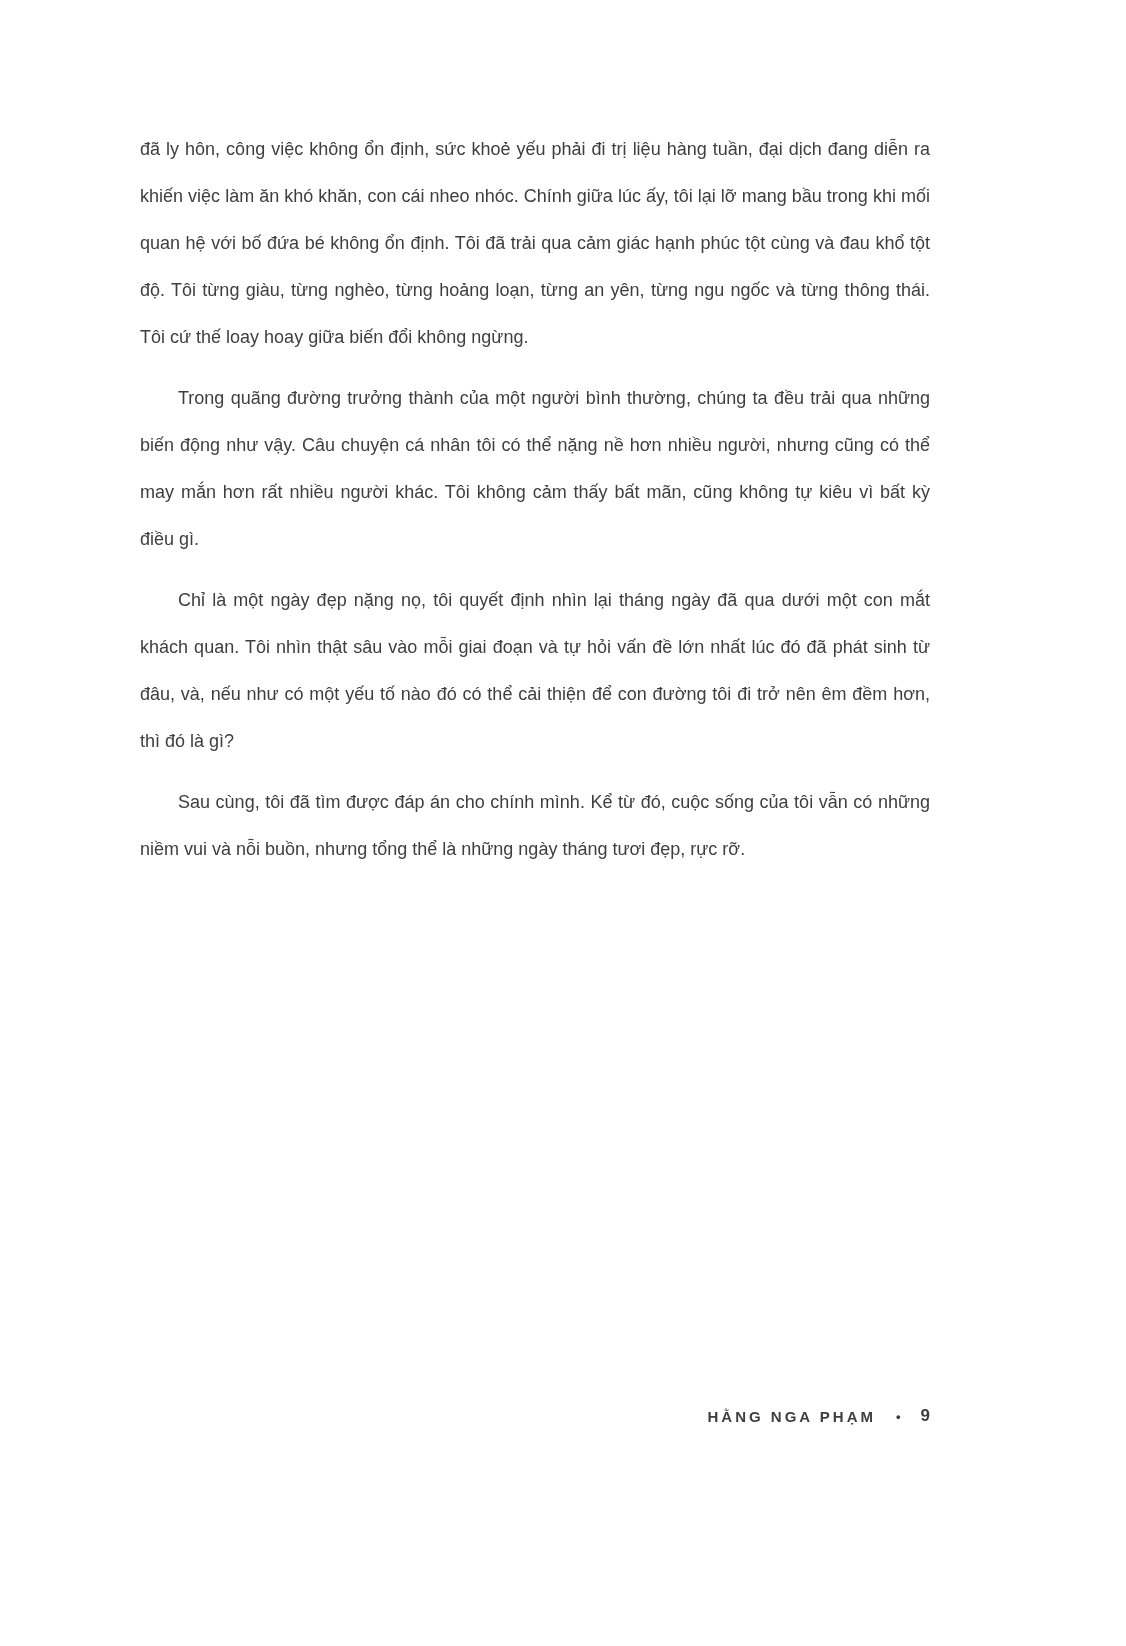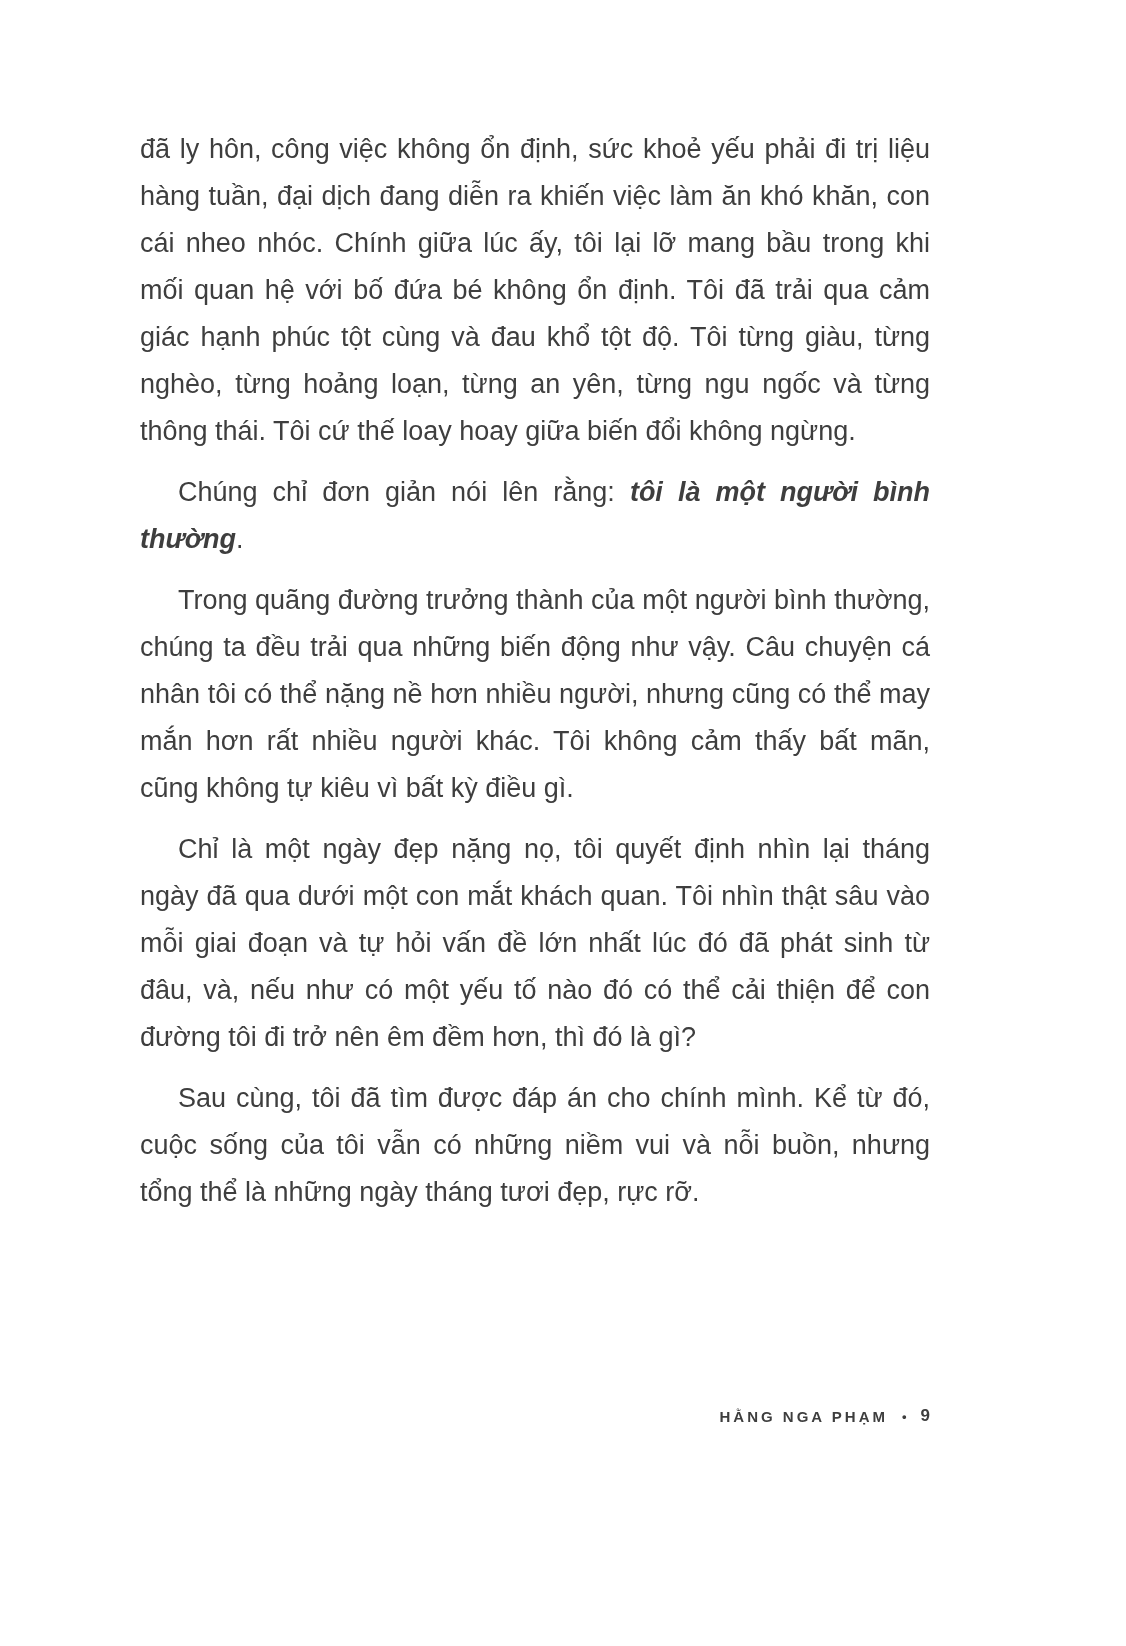--- a/index.html
+++ b/index.html
@@ -15,21 +15,21 @@
     overflow: hidden;
     font-family: "Liberation Sans", "DejaVu Sans", sans-serif;
   }
   .content {
     position: absolute;
     top: 126px;
     left: 140px;
     width: 790px;
     text-align: justify;
     color: #3e3e3e;
-    font-size: 27px;
+    font-size: 18px;
     line-height: 47px;
   }
   .para {
     margin: 0 0 14px 0;
     text-indent: 38px;
   }
   .para.no-indent {
     text-indent: 0;
   }
   .em {
@@ -39,39 +39,38 @@
   .footer {
     position: absolute;
     top: 1406px;
     right: 196px;
     color: #3e3e3e;
     font-size: 15px;
     font-weight: bold;
     letter-spacing: 3px;
     display: flex;
     align-items: center;
-    gap: 14px;
+    gap: 20px;
     white-space: nowrap;
   }
   .footer .dot {
     font-size: 13px;
     letter-spacing: 0;
   }
   .footer .num {
     font-size: 17px;
     letter-spacing: 0;
   }
 </style>
 </head>
 <body>
 
 <div class="page">
   <div class="content">
     <p class="para no-indent">đã ly hôn, công việc không ổn định, sức khoẻ yếu phải đi trị liệu hàng tuần, đại dịch đang diễn ra khiến việc làm ăn khó khăn, con cái nheo nhóc. Chính giữa lúc ấy, tôi lại lỡ mang bầu trong khi mối quan hệ với bố đứa bé không ổn định. Tôi đã trải qua cảm giác hạnh phúc tột cùng và đau khổ tột độ. Tôi từng giàu, từng nghèo, từng hoảng loạn, từng an yên, từng ngu ngốc và từng thông thái. Tôi cứ thế loay hoay giữa biến đổi không ngừng.</p>
-    <p class="para"><span>Chúng chỉ đơn giản nói lên rằng: </span><span class="em">tôi là một người bình thường</span><span>.</span></p>
     <p class="para">Trong quãng đường trưởng thành của một người bình thường, chúng ta đều trải qua những biến động như vậy. Câu chuyện cá nhân tôi có thể nặng nề hơn nhiều người, nhưng cũng có thể may mắn hơn rất nhiều người khác. Tôi không cảm thấy bất mãn, cũng không tự kiêu vì bất kỳ điều gì.</p>
     <p class="para">Chỉ là một ngày đẹp nặng nọ, tôi quyết định nhìn lại tháng ngày đã qua dưới một con mắt khách quan. Tôi nhìn thật sâu vào mỗi giai đoạn và tự hỏi vấn đề lớn nhất lúc đó đã phát sinh từ đâu, và, nếu như có một yếu tố nào đó có thể cải thiện để con đường tôi đi trở nên êm đềm hơn, thì đó là gì?</p>
     <p class="para">Sau cùng, tôi đã tìm được đáp án cho chính mình. Kể từ đó, cuộc sống của tôi vẫn có những niềm vui và nỗi buồn, nhưng tổng thể là những ngày tháng tươi đẹp, rực rỡ.</p>
   </div>
 
   <div class="footer">
     <span>HẰNG NGA PHẠM</span>
     <span class="dot">•</span>
     <span class="num">9</span>
   </div>

